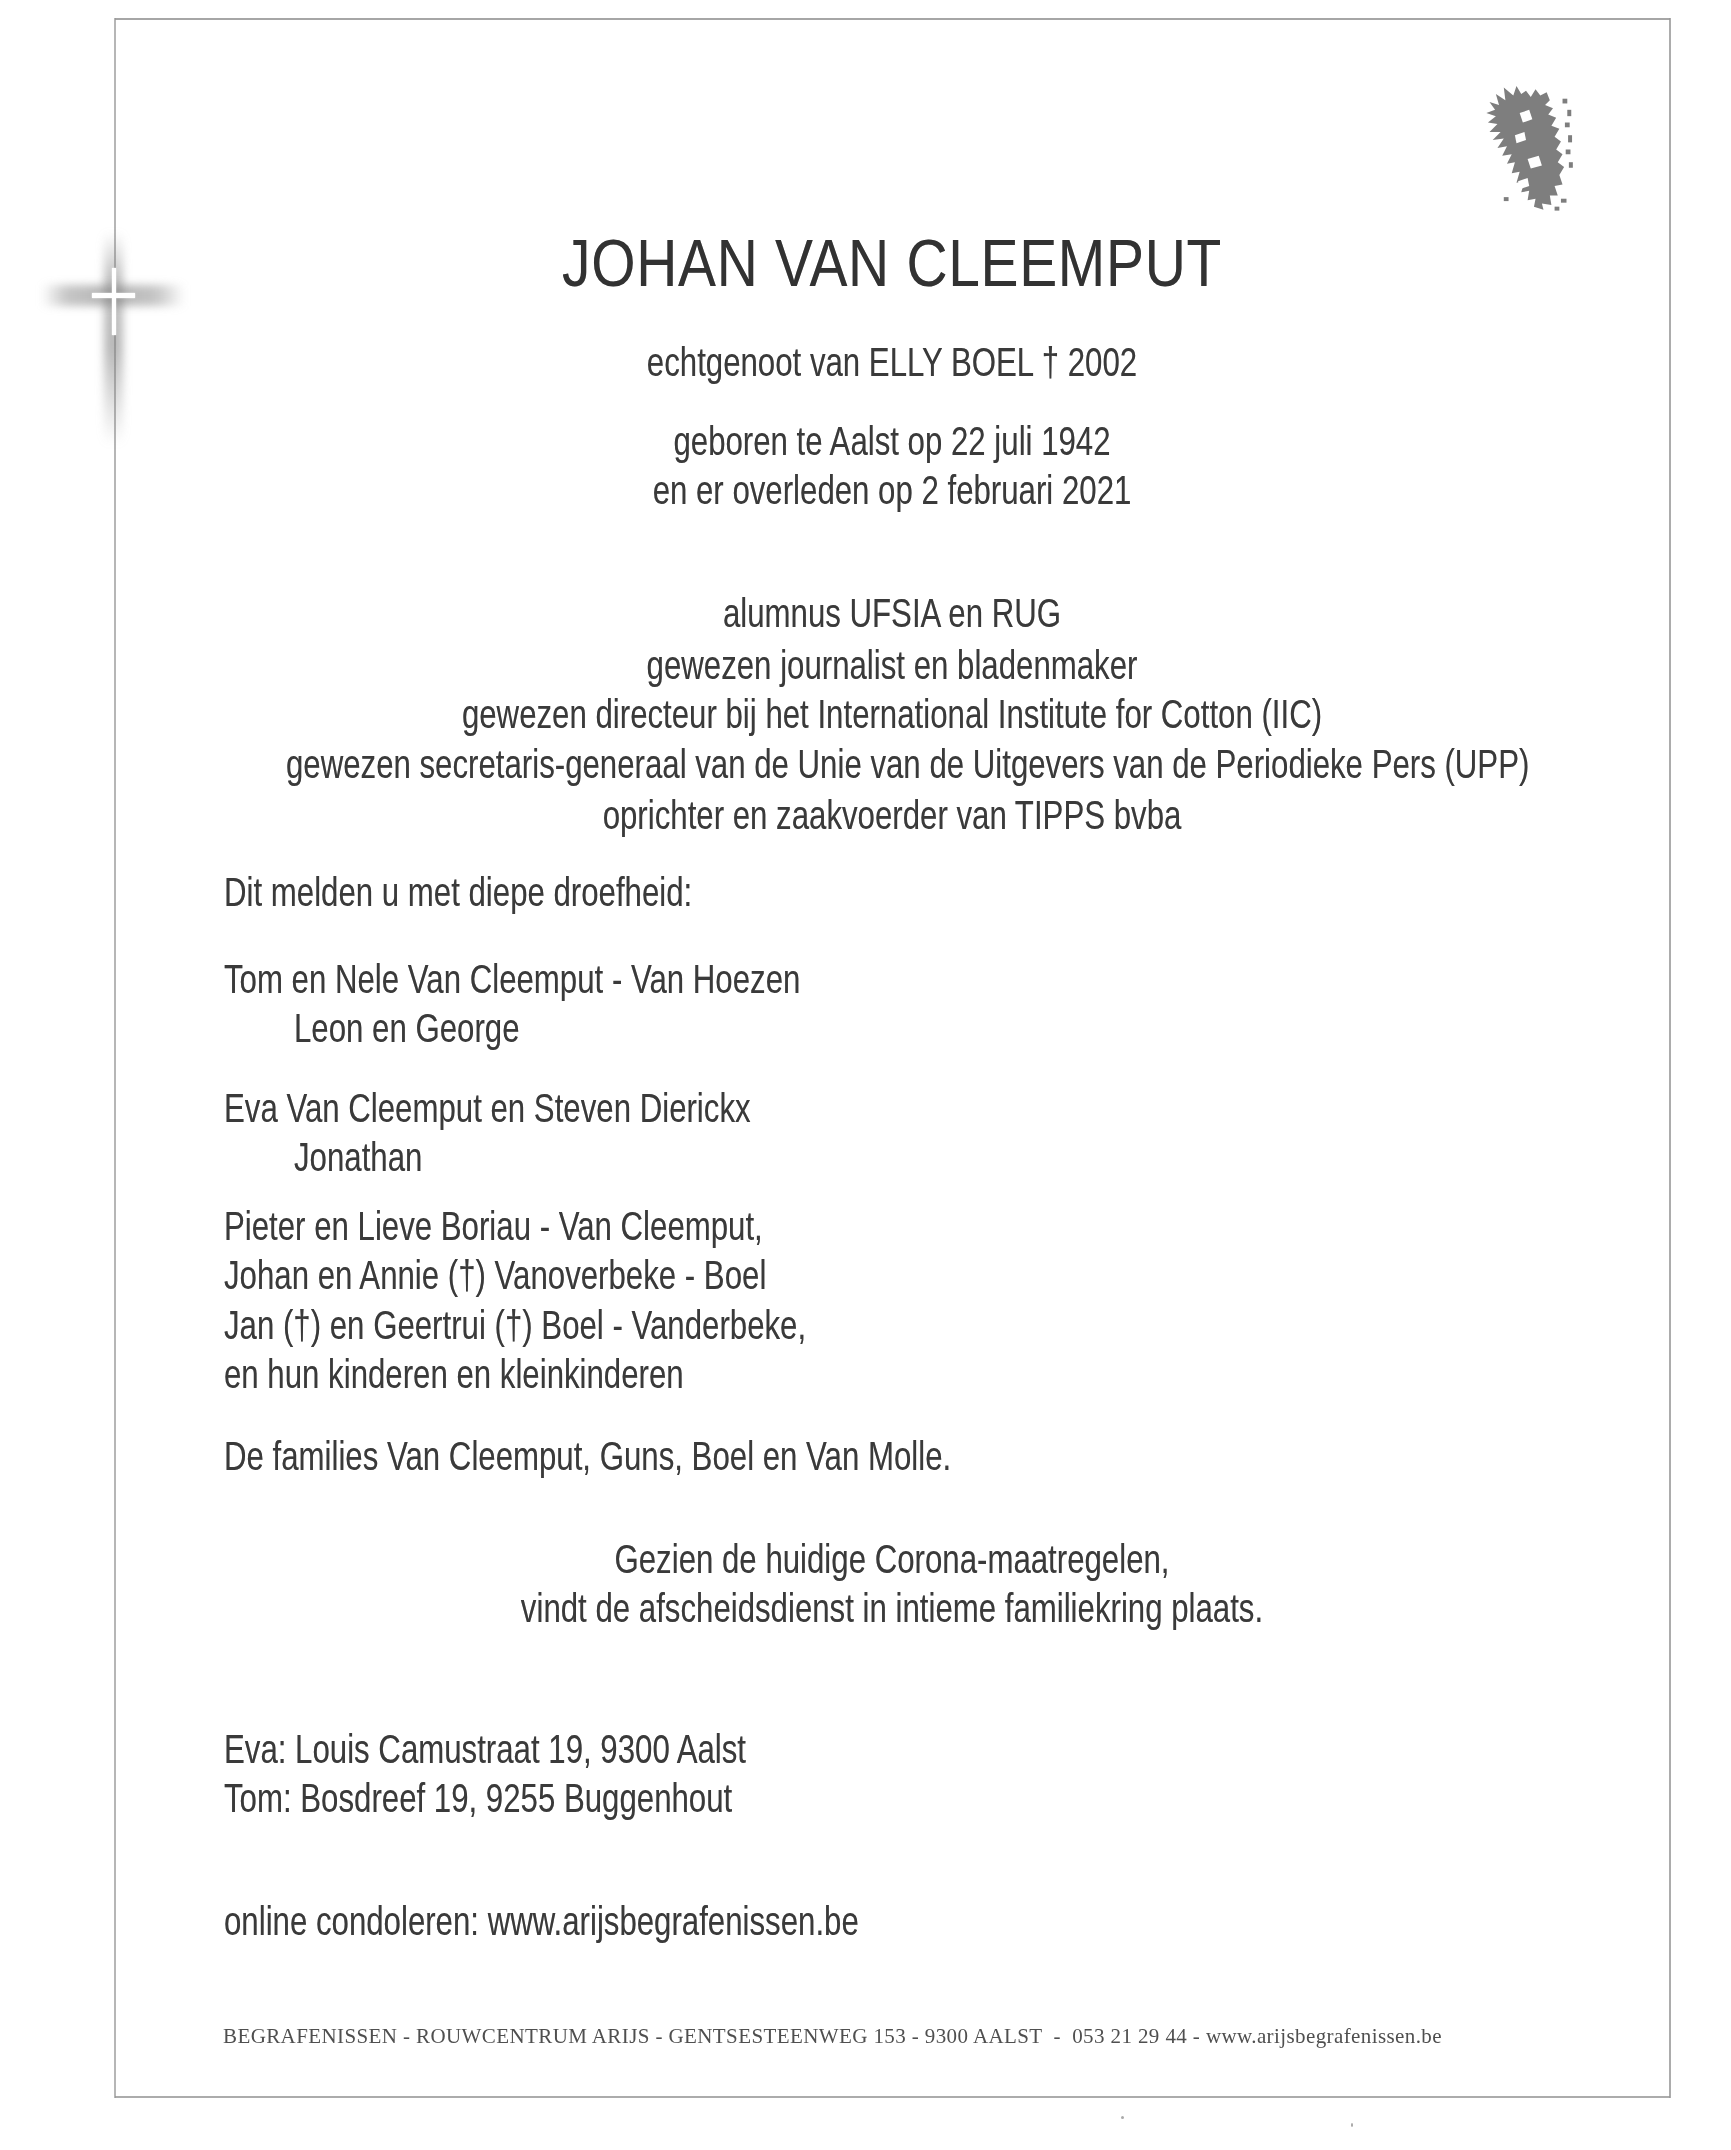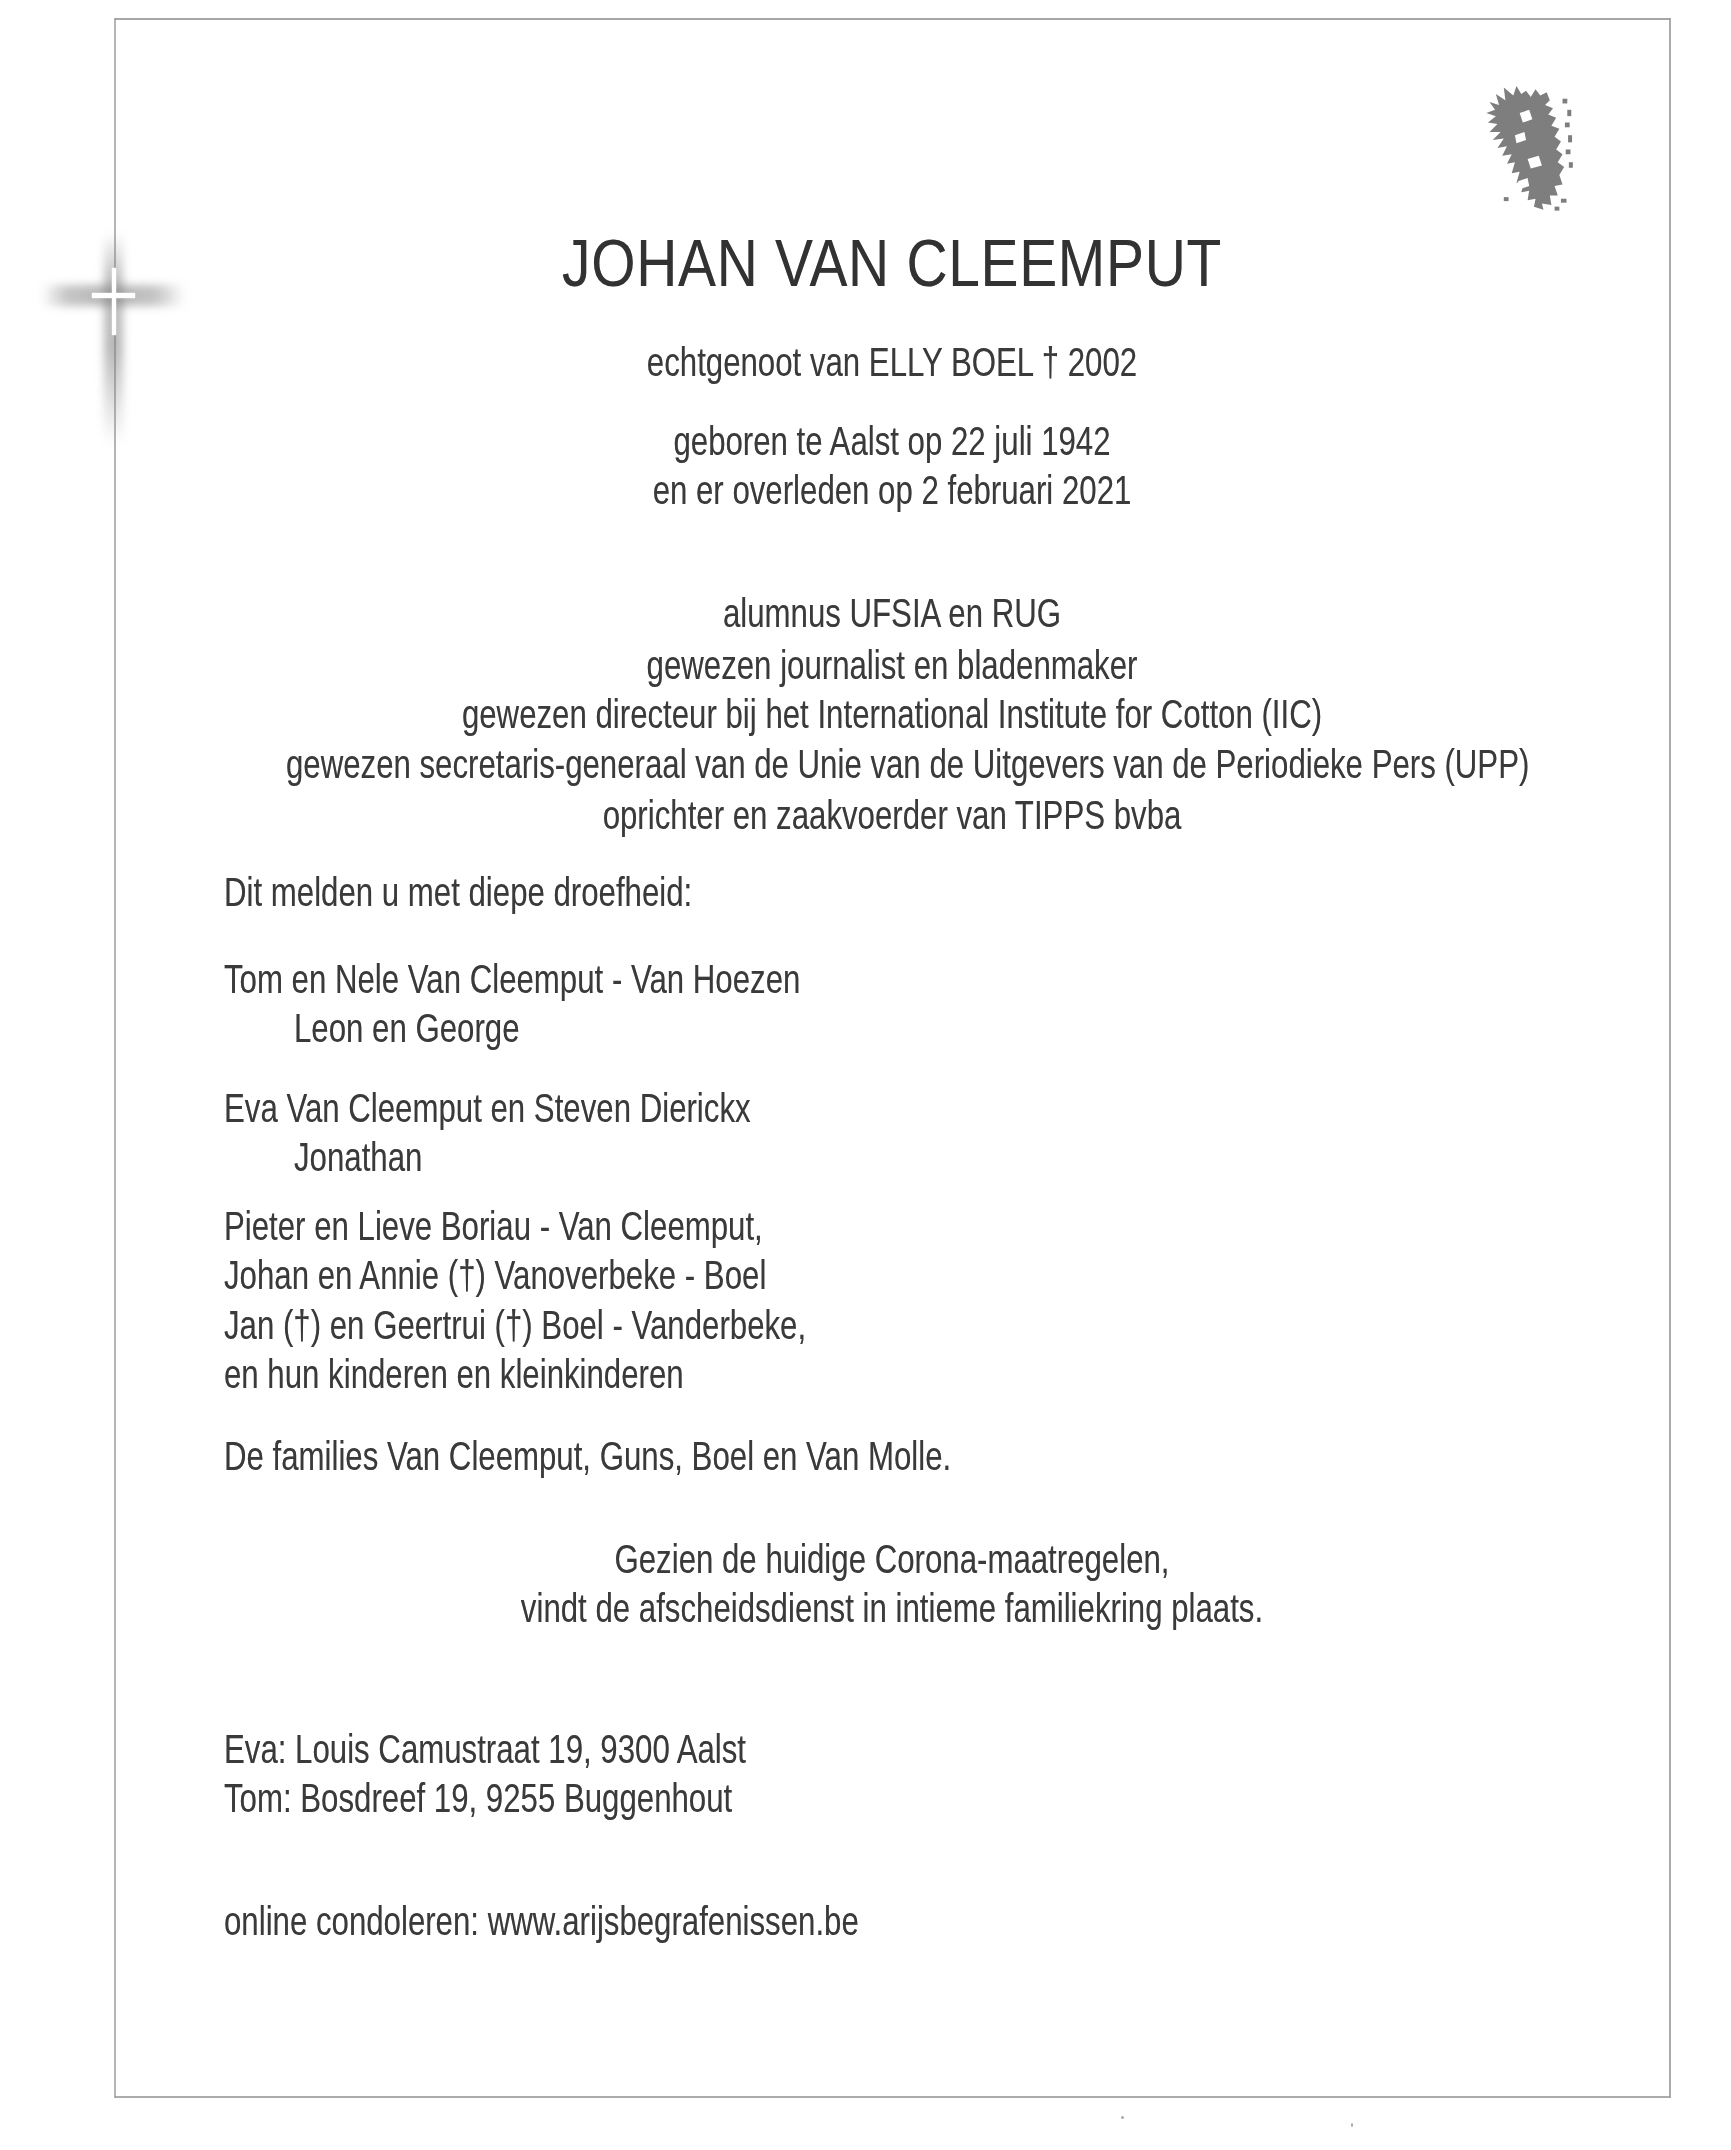--- a/index.html
+++ b/index.html
@@ -119,18 +119,19 @@
   <div class="line left" style="top:1436px">De families Van Cleemput, Guns, Boel en Van Molle.</div>
 
   <div class="line center" style="top:1539px">Gezien de huidige Corona-maatregelen,</div>
   <div class="line center" style="top:1588px">vindt de afscheidsdienst in intieme familiekring plaats.</div>
 
   <div class="line left" style="top:1729px">Eva: Louis Camustraat 19, 9300 Aalst</div>
   <div class="line left" style="top:1778px">Tom: Bosdreef 19, 9255 Buggenhout</div>
 
   <div class="line left" style="top:1901px">online condoleren: www.arijsbegrafenissen.be</div>
 
+  <div class="line footer" style="left:223px;top:2026px">BEGRAFENISSEN - ROUWCENTRUM ARIJS - GENTSESTEENWEG 153 - 9300 AALST  -  053 21 29 44 - www.arijsbegrafenissen.be</div>
 
   <div class="speck" style="left:1121px;top:2116px;width:3.2px;height:3.2px"></div>
   <div class="speck" style="left:1351px;top:2123px;width:2.4px;height:4px"></div>
 
 </div>
 
 
 </body></html>

